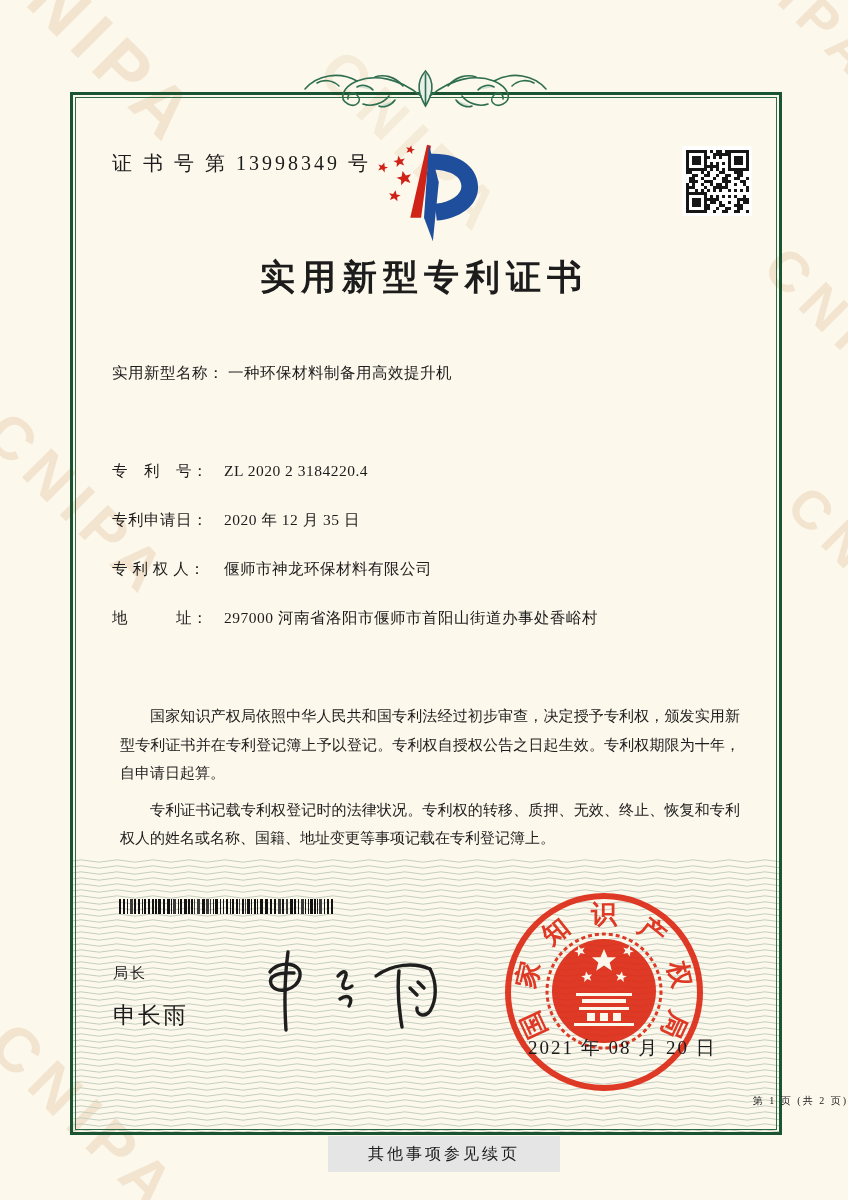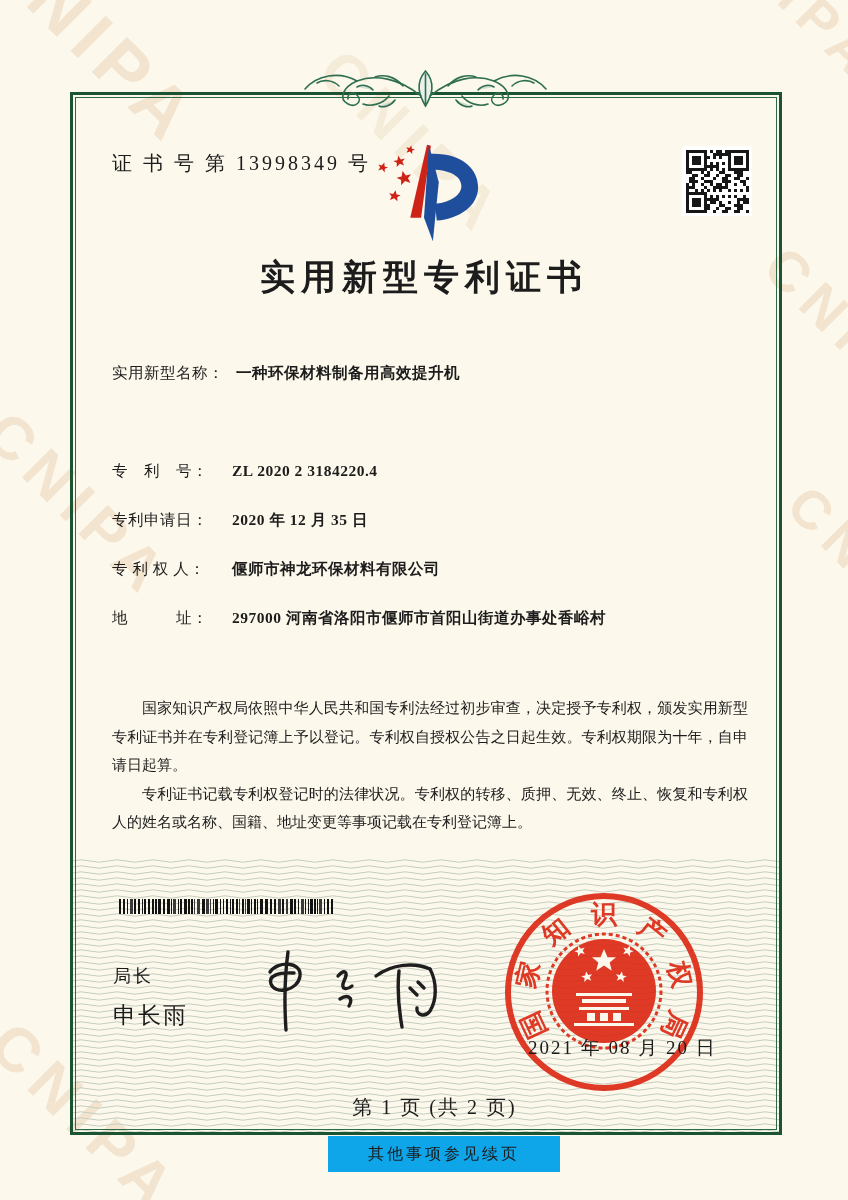--- a/index.html
+++ b/index.html
@@ -23,46 +23,46 @@
   
   .certno{position:absolute;left:112px;top:150px;font-size:20px;letter-spacing:3px;}
   .logo{position:absolute;left:366px;top:140px;}
   .qr{position:absolute;left:682px;top:146px;width:70px;height:70px;background:#fff;
       display:flex;align-items:center;justify-content:center;}
   .title{position:absolute;left:0;right:0;top:254px;text-align:center;
          font-size:35px;font-weight:bold;letter-spacing:6px;}
   
   .row{position:absolute;left:112px;font-size:15.5px;letter-spacing:.5px;white-space:nowrap;}
   .row .lab{display:inline-block;min-width:108px;}
-  .row .val{margin-left:12px;font-weight:bold;}
+  .row .val{margin-left:4px;}
   .lab2{position:absolute;left:266px;}
   .row7{width:640px;}
   
   .bodytext{position:absolute;left:112px;top:694px;width:636px;font-size:15px;
             line-height:28.5px;text-align:justify;}
-  .bodytext p{margin:0;text-indent:2em;}
+  .bodytext p{margin:8px;text-indent:2em;}
   
   .barcode{position:absolute;left:119px;top:899px;}
   
-  .sig-title{position:absolute;left:113px;top:964px;font-size:18px;
+  .sig-title{position:absolute;left:113px;top:964px;font-size:15px;
              font-family:"Liberation Sans","DejaVu Sans",sans-serif;letter-spacing:2px;}
   .sig-name{position:absolute;left:113px;top:1000px;font-size:23px;
             font-family:"Liberation Sans","DejaVu Sans",sans-serif;letter-spacing:2px;}
   .signature{position:absolute;left:250px;top:942px;}
   
   .seal{position:absolute;left:499px;top:887px;}
   #seal-ring text{fill:#dc2a16;font-size:26px;font-weight:bold;
                   font-family:"Liberation Serif","DejaVu Serif",serif;}
   .seal-date{position:absolute;left:528px;top:1035px;font-size:19px;
              letter-spacing:2px;color:#1b1b1b;}
   
-  .pagenum{position:absolute;left:0;right:0;top:1094px;text-align:center;
-           font-size:20px;letter-spacing:2px;margin-left:21px;}
+  .pagenum{position:absolute;left:0;right:0;top:1094px;text-align:right;
+           font-size:10px;letter-spacing:2px;margin-left:21px;}
   .contnote{position:absolute;left:328px;top:1136px;width:232px;height:36px;
-            background:#0ea5e9;display:flex;align-items:center;justify-content:center;
+            background:#e5e5e5;display:flex;align-items:center;justify-content:center;
             font-size:16px;letter-spacing:3px;}
 </style>
 </head>
 <body>
 
 <div class="page">
 
   <div class="wm" style="left:-42px;top:-4px;font-size:72px;">CNIPA</div>
   <div class="wm" style="left:688px;top:-36px;font-size:54px;">CNIPA</div>
   <div class="wm" style="left:296px;top:108px;font-size:60px;color:rgba(226,201,168,.28);">CNIPA</div>

